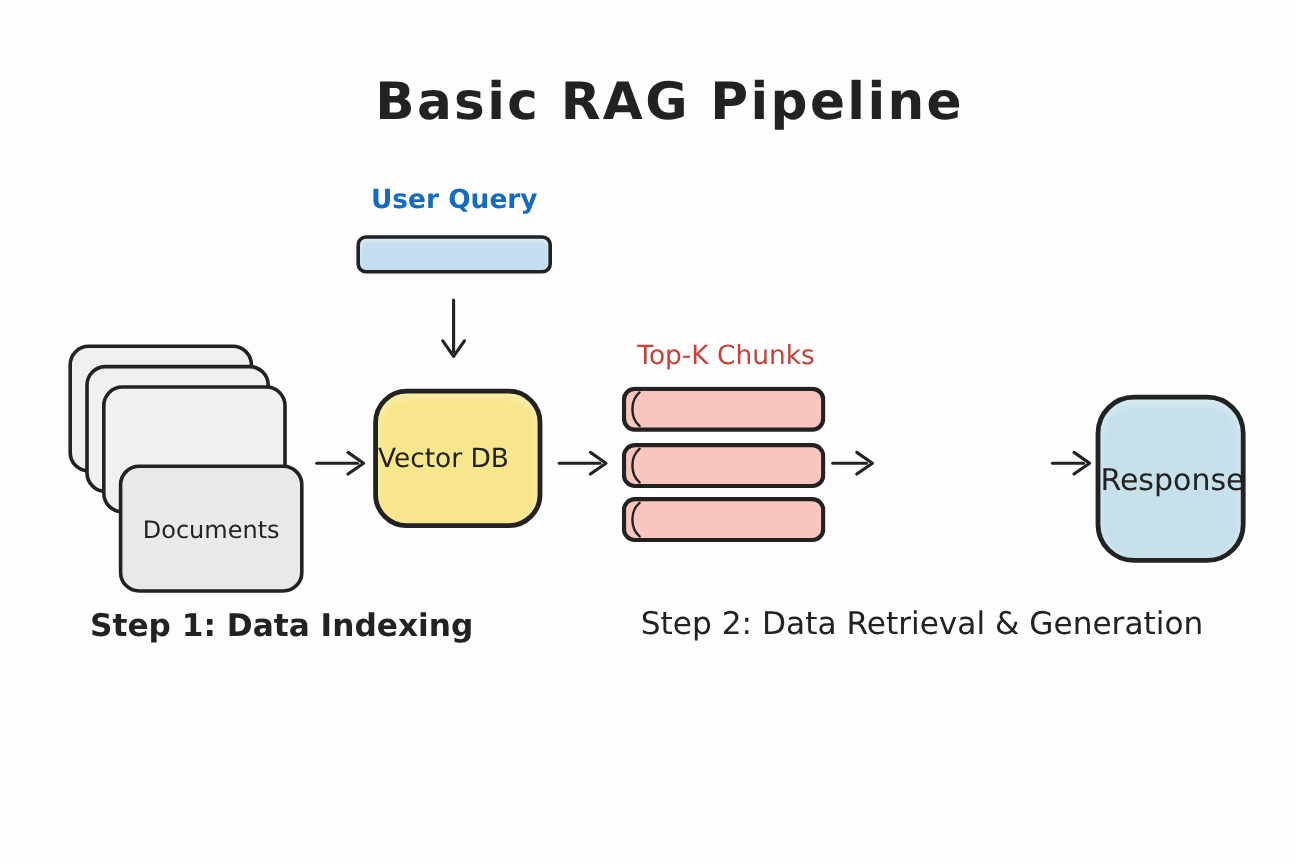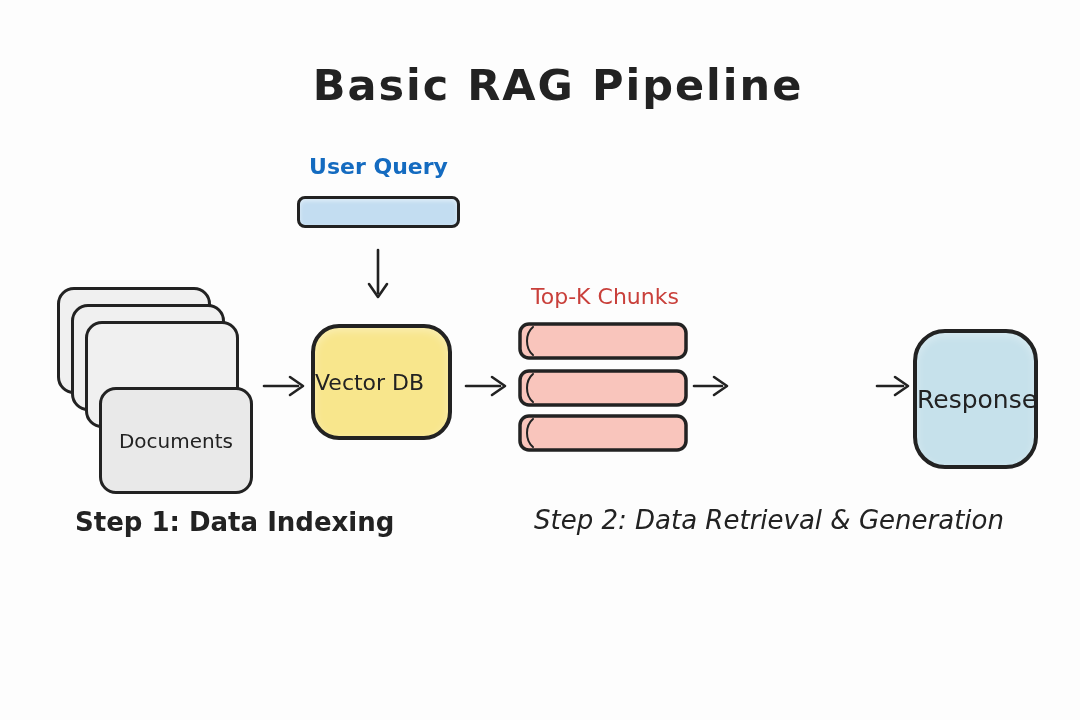--- a/index.html
+++ b/index.html
@@ -132,21 +132,21 @@
   }
 
   
   .step-label {
     font-size: 26px;
     font-weight: 500;
     color: var(--ink, #1e1e1e);
     white-space: nowrap;
   }
   .step1 { left: 75px;  top: 507px; font-weight: bold; }
-  .step2 { left: 534px; top: 505px; font-style: italic; }
+  .step2 { left: 534px; top: 505px; }
 </style>
 </head>
 <body>
 
 <div id="canvas">
 
   <div class="abs page-title">Basic RAG Pipeline</div>
 
   <div class="abs user-query-label">User Query</div>
   <div class="abs user-query-bar"></div>

